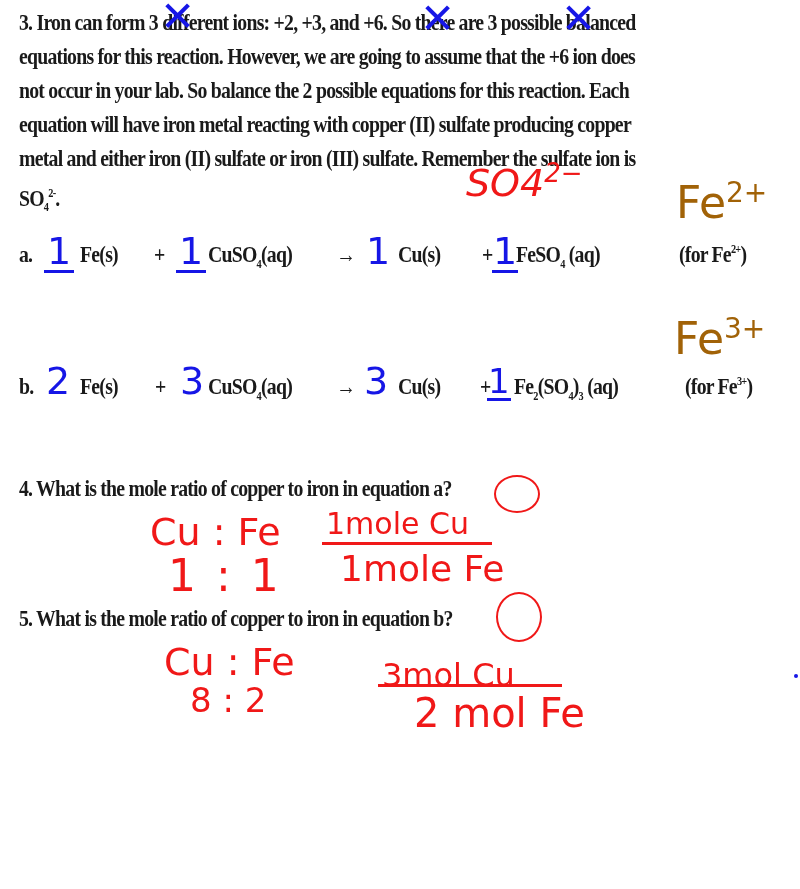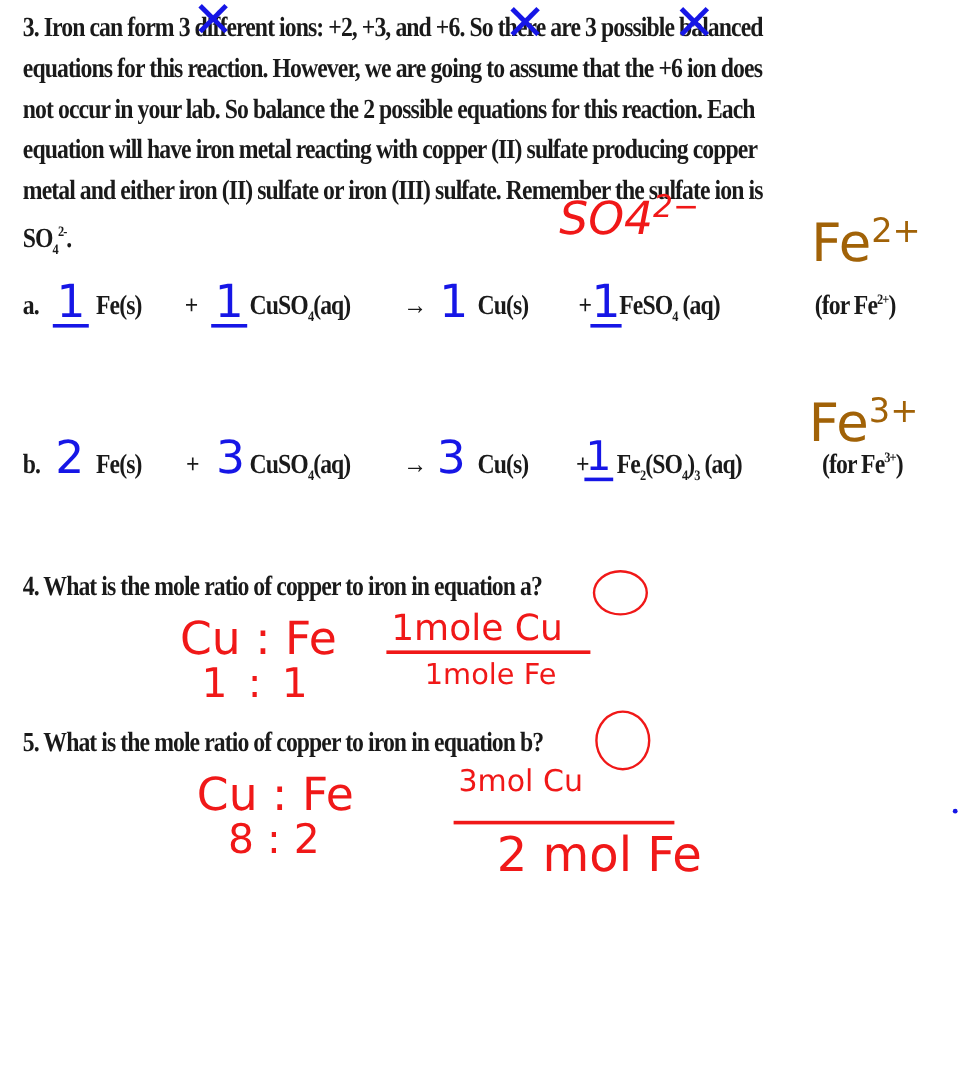--- a/index.html
+++ b/index.html
@@ -51,45 +51,45 @@
 <div class="coef ul" style="left:176px;top:232px;">1</div>
 <div class="eq" style="left:208px;top:242px;"><span>CuSO</span><sub>4</sub><span>(aq)</span></div>
 <div class="eq" style="left:336px;top:242px;">→</div>
 <div class="coef" style="left:366px;top:232px;">1</div>
 <div class="eq" style="left:398px;top:242px;">Cu(s)</div>
 <div class="eq" style="left:482px;top:242px;">+</div>
 <div class="coef ul" style="left:492px;top:232px;padding:0 1px;">1</div>
 <div class="eq" style="left:516px;top:242px;"><span>FeSO</span><sub>4</sub>&nbsp;<span>(aq)</span></div>
 <div class="eq" style="left:679px;top:242px;"><span>(for Fe</span><sup>2+</sup><span>)</span></div>
 
-<div class="ink blue" style="left:674px;top:312px;font-size:44px;margin-top:14px;"><span>Fe</span><sup style="font-size:28px;">3+</sup></div>
+<div class="ink blue" style="left:674px;top:312px;font-size:44px;"><span>Fe</span><sup style="font-size:28px;">3+</sup></div>
 
 <div class="eq" style="left:19px;top:374px;">b.</div>
 <div class="coef" style="left:46px;top:362px;">2</div>
 <div class="eq" style="left:80px;top:374px;">Fe(s)</div>
 <div class="eq" style="left:155px;top:374px;">+</div>
 <div class="coef" style="left:180px;top:362px;">3</div>
 <div class="eq" style="left:208px;top:374px;"><span>CuSO</span><sub>4</sub><span>(aq)</span></div>
 <div class="eq" style="left:336px;top:374px;">→</div>
 <div class="coef" style="left:364px;top:362px;">3</div>
 <div class="eq" style="left:398px;top:374px;">Cu(s)</div>
 <div class="eq" style="left:480px;top:374px;">+</div>
 <div class="coef ul" style="left:487px;top:364px;padding:0 1px;font-size:34px;">1</div>
 <div class="eq" style="left:514px;top:374px;"><span>Fe</span><sub>2</sub><span>(SO</span><sub>4</sub><span>)</span><sub>3</sub>&nbsp;<span>(aq)</span></div>
 <div class="eq" style="left:685px;top:374px;"><span>(for Fe</span><sup>3+</sup><span>)</span></div>
 
 <div class="printed" style="left:19px;top:476px;">4. What is the mole ratio of copper to iron in equation a?</div>
 <div class="circle" style="left:494px;top:475px;width:42px;height:34px;"></div>
 <div class="ink red" style="left:150px;top:510px;font-size:38px;">Cu : Fe</div>
-<div class="ink red" style="left:168px;top:550px;font-size:34px;word-spacing:6px;">1 : 1</div>
+<div class="ink red" style="left:168px;top:550px;font-size:44px;word-spacing:6px;">1 : 1</div>
 <div class="ink red" style="left:326px;top:506px;font-size:30px;">1mole Cu</div>
 <div class="rule" style="left:322px;top:542px;width:170px;"></div>
-<div class="ink red" style="left:354px;top:548px;font-size:24px;">1mole Fe</div>
+<div class="ink red" style="left:340px;top:548px;font-size:36px;">1mole Fe</div>
 
 <div class="printed" style="left:19px;top:606px;">5. What is the mole ratio of copper to iron in equation b?</div>
 <div class="circle" style="left:496px;top:592px;width:42px;height:46px;"></div>
 <div class="ink red" style="left:164px;top:640px;font-size:38px;">Cu : Fe</div>
 <div class="ink red" style="left:190px;top:680px;font-size:34px;">8 : 2</div>
-<div class="ink red" style="left:382px;top:636px;font-size:25px;">3mol Cu</div>
+<div class="ink red" style="left:382px;top:656px;font-size:32px;">3mol Cu</div>
 <div class="rule" style="left:378px;top:684px;width:184px;"></div>
 <div class="ink red" style="left:414px;top:690px;font-size:40px;">2 mol Fe</div>
 
 <div style="position:absolute;left:794px;top:674px;width:4px;height:4px;border-radius:50%;background:#1616e6;"></div>
 
 </body></html>

